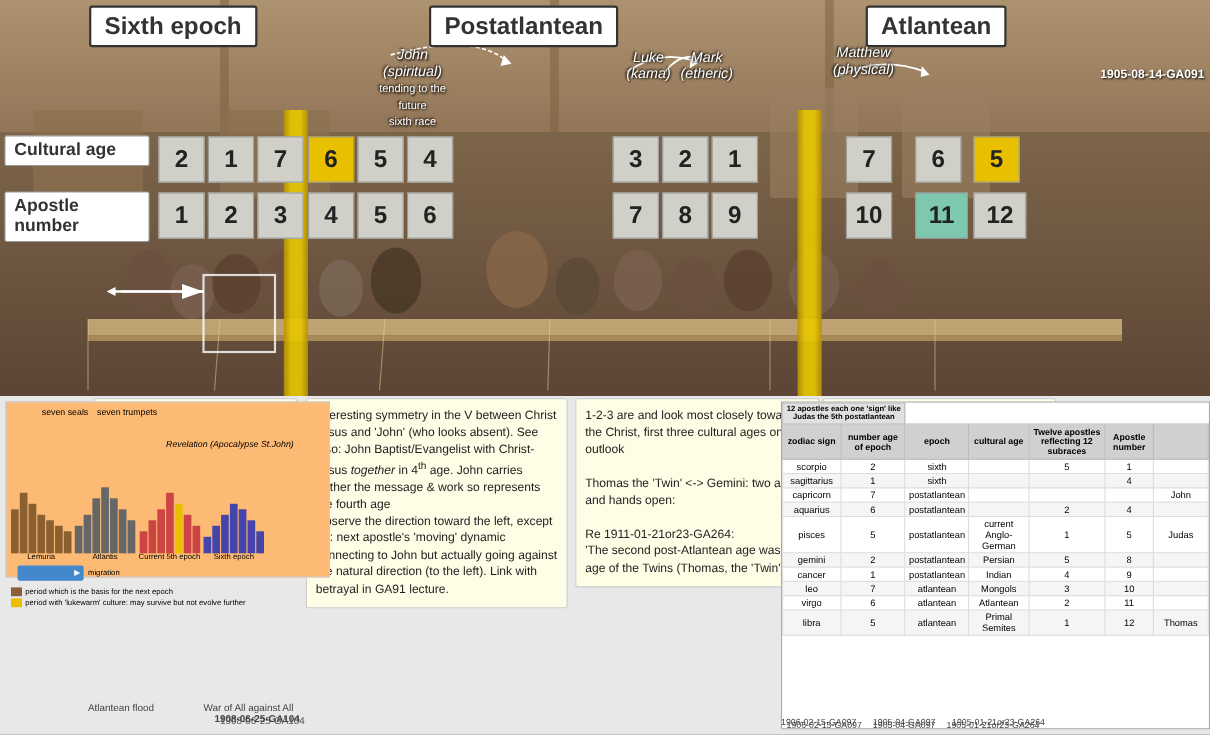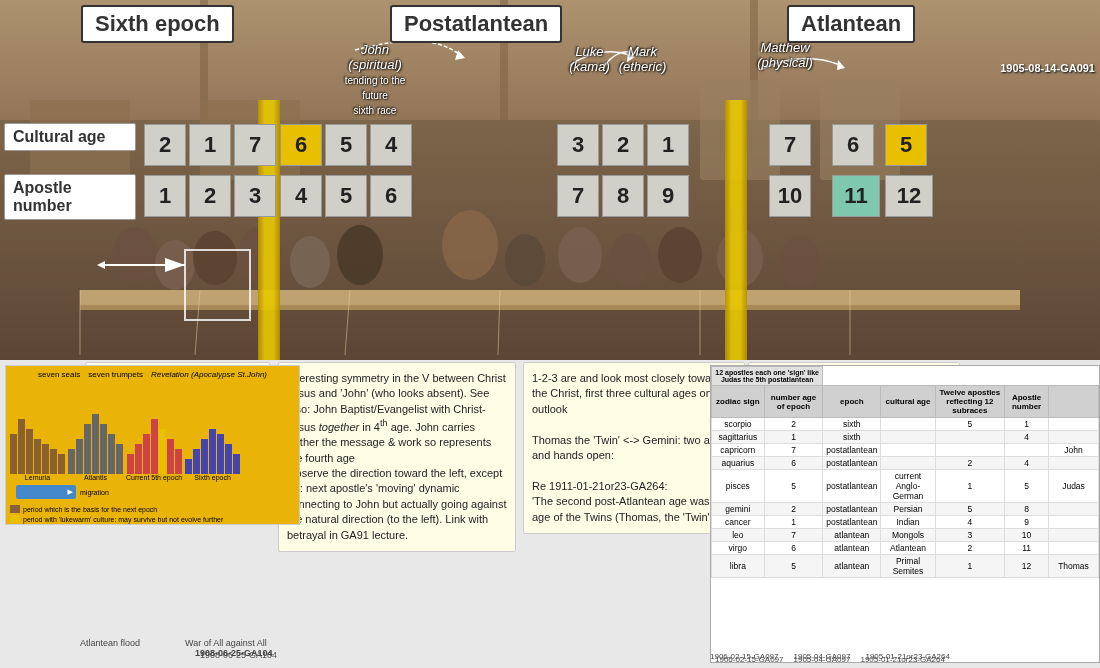--- a/index.html
+++ b/index.html
@@ -92,21 +92,21 @@
       background: #e8e8e8;
     }
 
     
     #chart-area {
       position: absolute;
       top: 365px;
       left: 5px;
       width: 295px;
       height: 160px;
-      background: #eab308;
+      background: #fdba74;
       border: 1px solid #ccc;
     }
 
     
     #table-area {
       position: absolute;
       top: 365px;
       left: 710px;
       width: 390px;
       height: 298px;
@@ -327,21 +327,21 @@
 <div class="annotation-box" style="left:748px;top:362px;width:212px;">
   <p>5<sup>th</sup> Atlantean subrace gives through (see below) 6 en 7th look <em>against this stream</em> or direction of development, look backwards, look away from Christ (lagging cultures)</p>
   <br>
   <p>though the sequence of hands does 'transmit' and lead towards 1<sup>st</sup> Postatlantean subrace</p>
 </div>
 
 <div id="chart-area">
   <div style="padding:4px;font-size:9px;display:flex;gap:8px;justify-content:center;">
     <span style="font-size:8px;">seven seals</span>
     <span style="font-size:8px;">seven trumpets</span>
-    <span style="font-size:8px;font-style:italic;">Revelation (Apocalypse St.John)</span>
+    <span style="font-size:8px;font-style:italic;margin-top:29px;">Revelation (Apocalypse St.John)</span>
   </div>
   <div style="padding:2px 4px;display:flex;align-items:flex-end;height:100px;gap:1px;">
 
     <div style="display:flex;flex-direction:column;align-items:center;">
       <div style="display:flex;align-items:flex-end;gap:1px;height:80px;">
         <div style="width:7px;height:40px;background:#8B6030;"></div>
         <div style="width:7px;height:55px;background:#8B6030;"></div>
         <div style="width:7px;height:45px;background:#8B6030;"></div>
         <div style="width:7px;height:35px;background:#8B6030;"></div>
         <div style="width:7px;height:30px;background:#8B6030;"></div>

